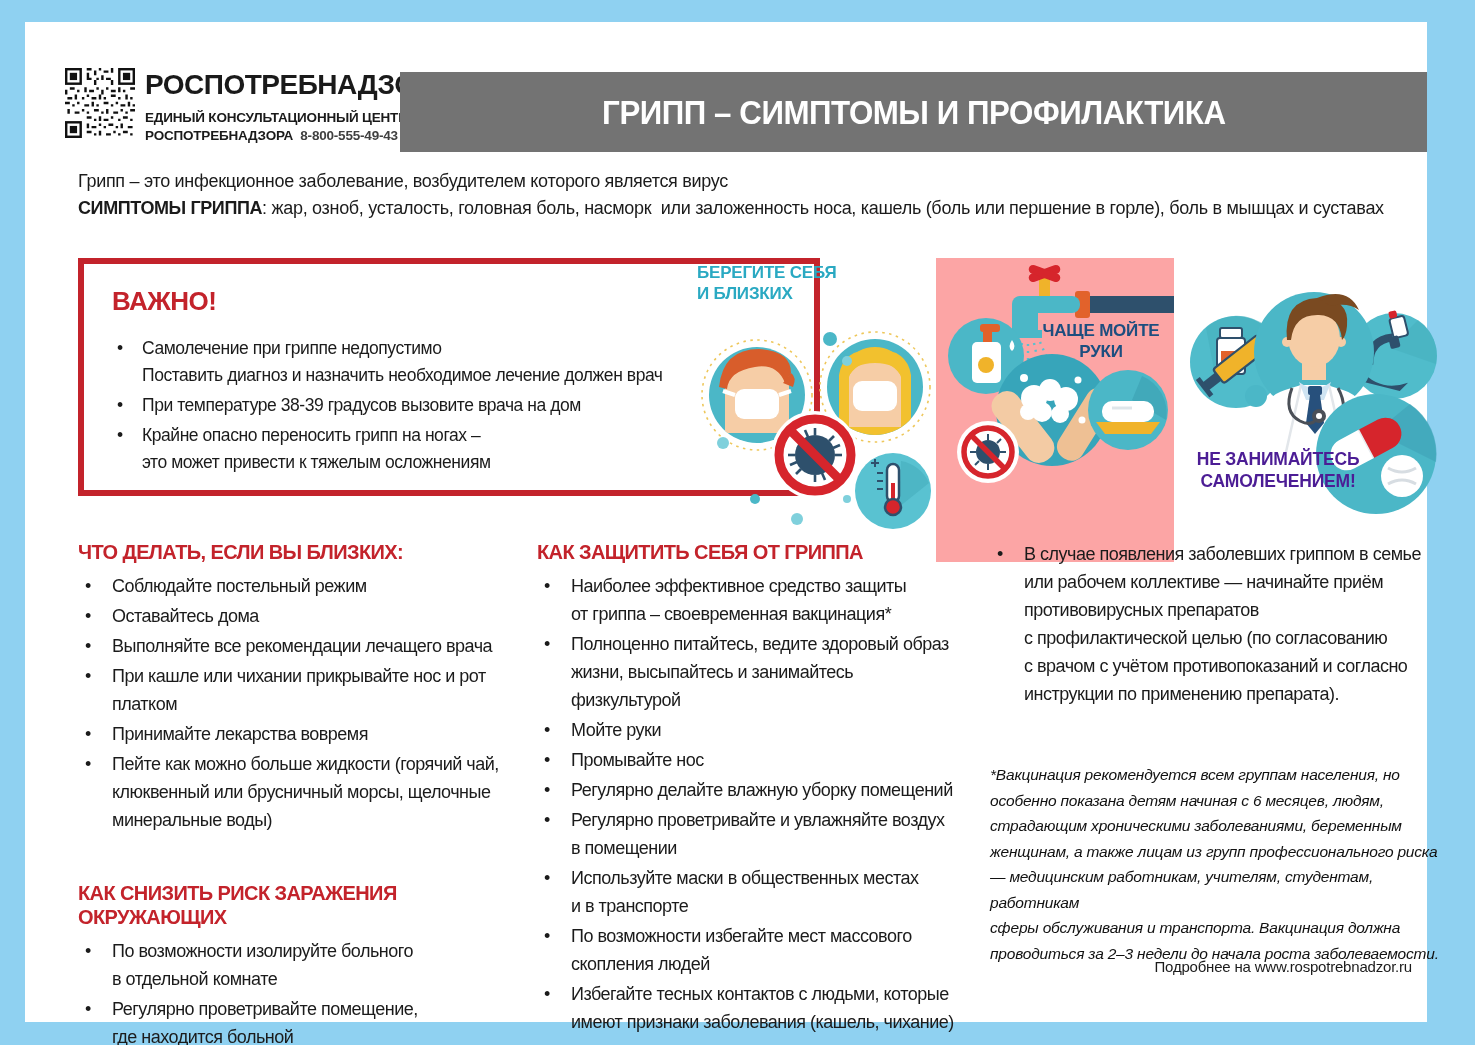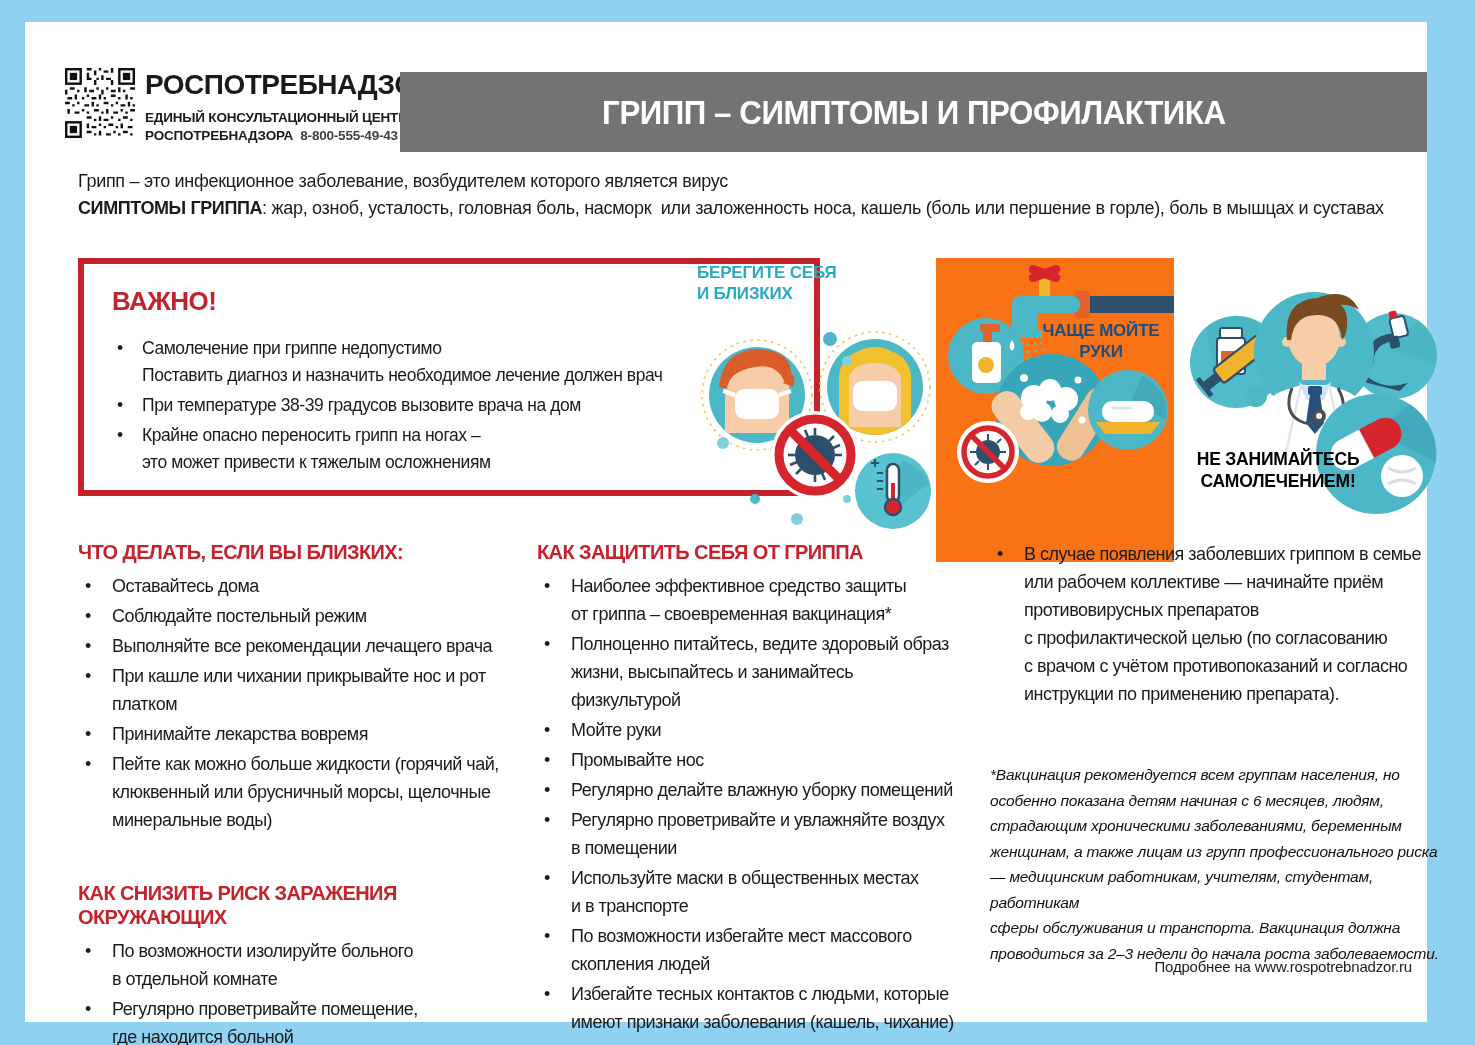--- a/index.html
+++ b/index.html
@@ -45,29 +45,29 @@
     font-size:17.5px;line-height:27px;letter-spacing:-0.45px;white-space:pre-line;
   }
   .bitem::before{content:"\2022";position:absolute;left:5px;top:0;}
   
   .illus{position:absolute;}
   .illus-care{left:672px;top:240px;width:260px;height:260px;}
   .care-caption{
     text-align:left;color:#2aa9c2;font-size:17px;font-weight:bold;line-height:21px;
     white-space:pre-line;margin-bottom:19px;letter-spacing:-0.2px;
   }
-  .illus-wash{left:911px;top:236px;width:238px;height:304px;background:#f97316;}
+  .illus-wash{left:911px;top:236px;width:238px;height:304px;background:#fca5a5;}
   .wash-caption{
     position:absolute;left:99px;top:62px;width:132px;text-align:center;
     color:#1d4e7f;font-size:17px;font-weight:bold;line-height:21px;white-space:pre-line;letter-spacing:-0.2px;
   }
   .illus-doctor{left:1155px;top:236px;width:272px;height:260px;}
   .doctor-caption{
     position:absolute;left:8px;top:190px;width:180px;text-align:center;
-    color:#000000;font-size:17.5px;font-weight:bold;line-height:22px;white-space:pre-line;letter-spacing:-0.2px;
+    color:#4c1d95;font-size:17.5px;font-weight:bold;line-height:22px;white-space:pre-line;letter-spacing:-0.2px;
   }
   
   .col{position:absolute;top:518px;}
   .col1{left:53px;width:444px;}
   .col2{left:512px;width:450px;}
   .col3{left:965px;width:455px;}
   .sec-title{
     color:#c3232b;font-size:20px;font-weight:bold;letter-spacing:-0.6px;
     margin-bottom:8px;line-height:24px;
   }
@@ -367,22 +367,22 @@
         </g>
       </g>
     </svg>
     <div class="doctor-caption">НЕ ЗАНИМАЙТЕСЬ
 САМОЛЕЧЕНИЕМ!</div>
   </div>
 
   <div class="col col1">
     <div class="sec-title">ЧТО ДЕЛАТЬ, ЕСЛИ ВЫ БЛИЗКИХ:</div>
     <div class="blist">
+      <div class="bitem">Соблюдайте постельный режим</div>
       <div class="bitem">Оставайтесь дома</div>
-      <div class="bitem">Соблюдайте постельный режим</div>
       <div class="bitem">Выполняйте все рекомендации лечащего врача</div>
       <div class="bitem">При кашле или чихании прикрывайте нос и рот
 платком</div>
       <div class="bitem">Принимайте лекарства вовремя</div>
       <div class="bitem">Пейте как можно больше жидкости (горячий чай,
 клюквенный или брусничный морсы, щелочные
 минеральные воды)</div>
     </div>
     <div class="sec-title sec-gap">КАК СНИЗИТЬ РИСК ЗАРАЖЕНИЯ ОКРУЖАЮЩИХ</div>
     <div class="blist">

